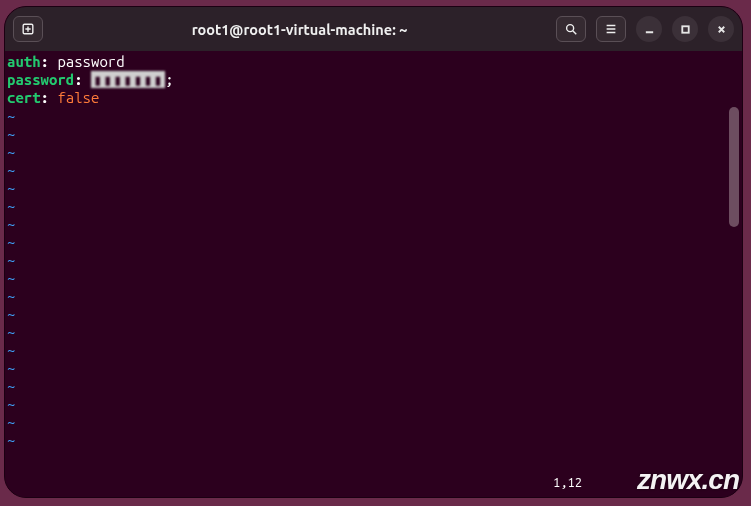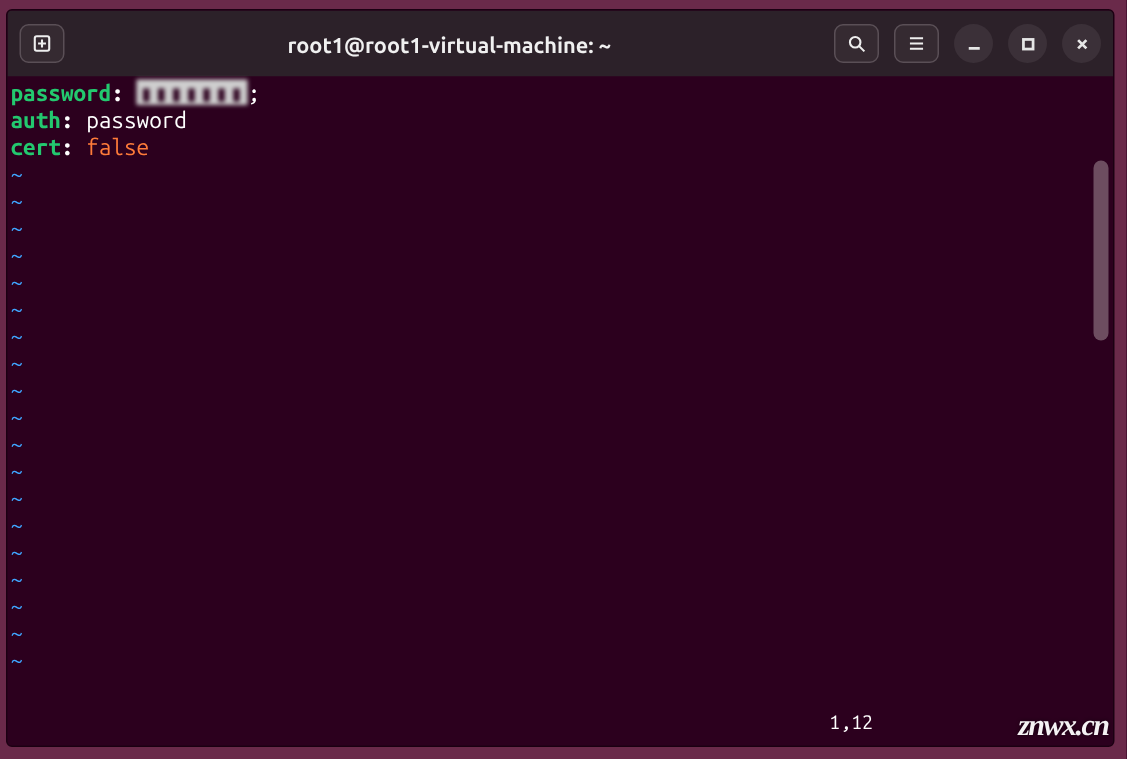--- a/index.html
+++ b/index.html
@@ -11,21 +11,21 @@
     overflow: hidden;
     position: relative;
   }
   .window {
     position: absolute;
     top: 6px;
     left: 4px;
     right: 8px;
     bottom: 8px;
     background: #2c001e;
-    border-radius: 4px;
+    border-radius: 22px;
     display: flex;
     flex-direction: column;
     overflow: hidden;
     border: 1px solid #1b0012;
   }
   .titlebar {
     height: 44px;
     background: #2c2129;
     display: flex;
     align-items: center;
@@ -111,23 +111,23 @@
   .status-pos {
     position: absolute;
     right: 160px;
     color: #fff;
   }
   .watermark {
     position: absolute;
     right: 12px;
     bottom: 10px;
     color: #ffffff;
-    font-family: Liberation Serif, serif;
+    font-family: Liberation Sans, sans-serif;
     font-weight: 900;
-    font-size: 20px;
+    font-size: 28px;
     font-style: italic;
     letter-spacing: -1px;
     opacity: 0.95;
     text-shadow: 0 0 3px rgba(0,0,0,0.6);
   }
 </style>
 </head>
 <body>
 
 <div class="window">
@@ -166,23 +166,23 @@
         <svg viewBox="0 0 12 12">
             <path d="M3 3 L9 9 M9 3 L3 9"></path>
           </svg>
       </div>
     </div>
   </div>
 
   <div class="terminal">
 
 
+    <div class="line"><span class="key">auth</span><span class="colon">:</span> <span class="val">password</span></div>
+
     <div class="line"><span class="key">password</span><span class="colon">:</span> <span class="val-pw">▮▮▮▮▮▮▮</span><span class="pw-tail">;</span></div>
-
-    <div class="line"><span class="key">auth</span><span class="colon">:</span> <span class="val">password</span></div>
 
     <div class="line"><span class="key">cert</span><span class="colon">:</span> <span class="val-orange">false</span></div>
 
     <div id="empties">
         <div class="line"><span class="tilde">~</span></div>
         <div class="line"><span class="tilde">~</span></div>
         <div class="line"><span class="tilde">~</span></div>
         <div class="line"><span class="tilde">~</span></div>
         <div class="line"><span class="tilde">~</span></div>
         <div class="line"><span class="tilde">~</span></div>

